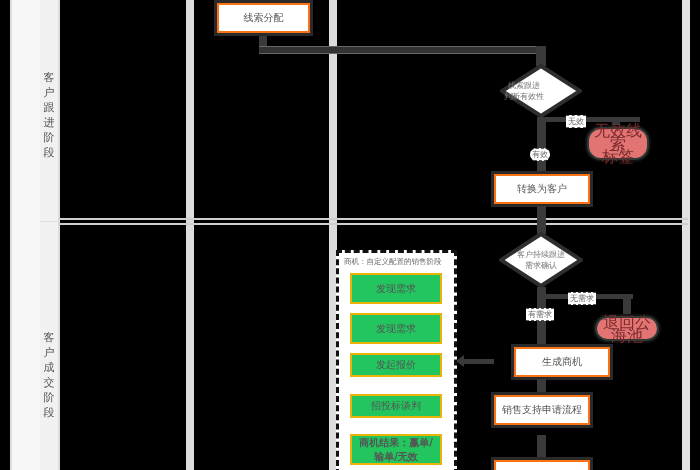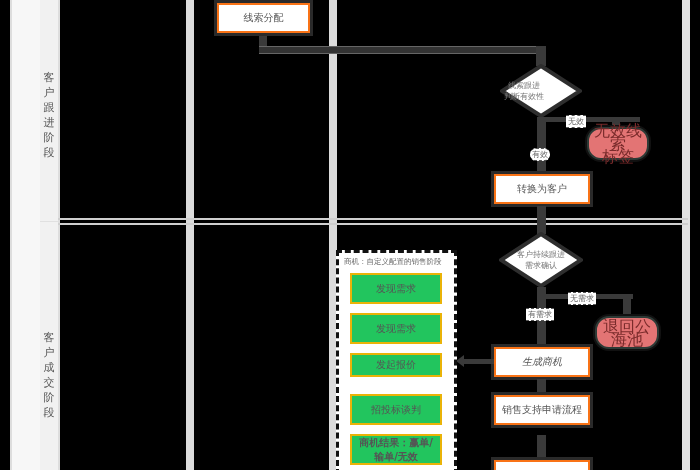--- a/index.html
+++ b/index.html
@@ -80,39 +80,39 @@
 <svg class="diamond" style="left:499px;top:232px;" width="84" height="56">
   <polygon points="42,2 82,28 42,54 2,28" fill="#fff" stroke="#2e2e2e" stroke-width="4"></polygon>
 </svg>
 <div class="diamond-text" style="left:510px;top:249px;width:62px;white-space:pre-line;">客户持续跟进
 需求确认</div>
 
 <div class="line" style="left:545px;top:294px;width:88px;height:5px;"></div>
 <div class="line" style="left:623px;top:296px;width:8px;height:20px;"></div>
 <div class="edge-label" style="left:568px;top:292px;">无需求</div>
 
-<div class="pill" style="left:595px;top:316px;width:64px;height:33px;">退回公海池</div>
+<div class="pill" style="left:595px;top:316px;width:64px;height:25px;">退回公海池</div>
 
 <div class="line" style="left:537px;top:287px;width:9px;height:58px;"></div>
 <div class="edge-label" style="left:526px;top:308px;">有需求</div>
 
-<div class="box" style="left:494px;top:347px;width:96px;height:30px;font-style:italic;">生成商机</div>
+<div class="box" style="left:514px;top:347px;width:96px;height:30px;">生成商机</div>
 
 <div class="line" style="left:462px;top:359px;width:32px;height:5px;"></div>
 <div class="abs" style="left:456px;top:355px;width:0;height:0;border-top:6px solid transparent;border-bottom:6px solid transparent;border-right:8px solid #3a3a3a;"></div>
 
 <div class="line" style="left:537px;top:379px;width:9px;height:24px;"></div>
 
 <div class="box" style="left:494px;top:395px;width:96px;height:30px;">销售支持申请流程</div>
 
 <div class="line" style="left:537px;top:435px;width:9px;height:24px;"></div>
 
 <div class="box" style="left:494px;top:460px;width:96px;height:30px;"></div>
 
 <div class="dashed-group" style="left:336px;top:250px;width:121px;height:225px;"></div>
 <div class="group-title" style="left:344px;top:257px;">商机：自定义配置的销售阶段</div>
 
 <div class="stage" style="left:350px;top:273px;width:92px;height:31px;">发现需求</div>
 <div class="stage" style="left:350px;top:313px;width:92px;height:31px;">发现需求</div>
 <div class="stage" style="left:350px;top:353px;width:92px;height:24px;">发起报价</div>
-<div class="stage" style="left:350px;top:394px;width:92px;height:31px;font-family:Liberation Serif, serif;">招投标谈判</div>
+<div class="stage" style="left:350px;top:394px;width:92px;height:24px;font-family:Liberation Serif, serif;">招投标谈判</div>
 <div class="stage" style="left:350px;top:434px;width:92px;height:31px;white-space:pre-line;font-weight:bold;">商机结果：赢单/
 输单/无效</div>
 
 </body></html>

